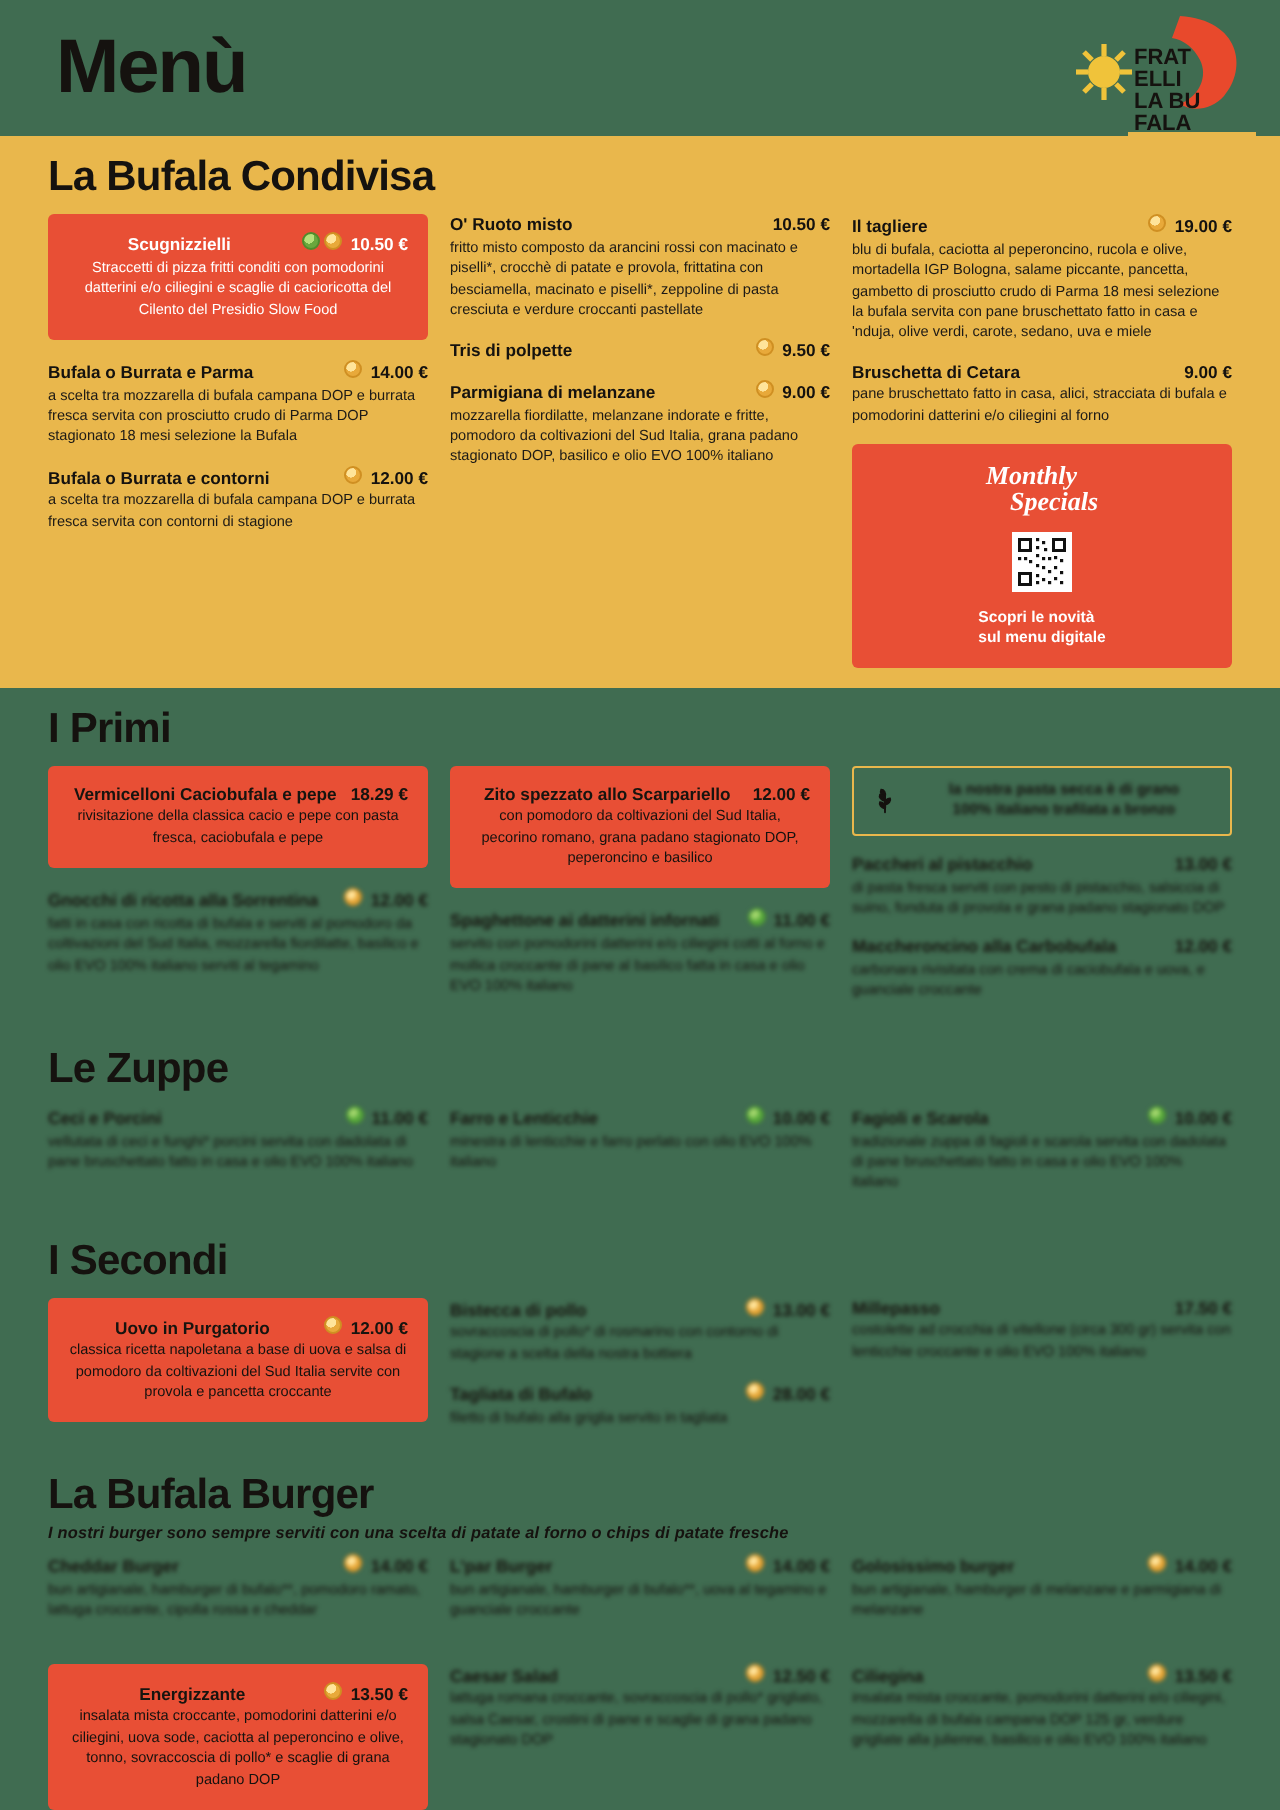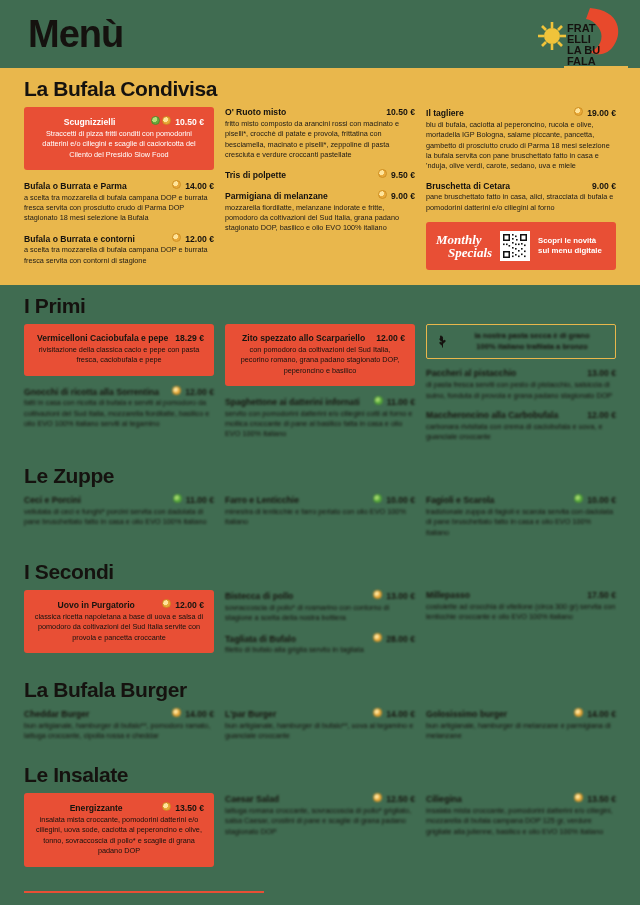--- a/index.html
+++ b/index.html
@@ -78,21 +78,21 @@
   .ico { display: inline-block; vertical-align: middle; width: 9px; height: 9px; border-radius: 50%; }
   .ico-veg { background: radial-gradient(circle at 35% 32%, #9fd46a 0 38%, #5aab3c 39% 100%); border:1px solid #4b9633;}
   .ico-gluten { background: radial-gradient(circle at 35% 32%, #ffe49a 0 38%, #e8a93a 39% 100%); border:1px solid #cf8f22;}
   .ico-spicy { background: radial-gradient(circle at 35% 30%, #b6e07a 0 40%, #6aa83d 41% 100%); border:1px solid #4f8c2c;}
   .ico-row { display:inline-flex; gap:2px; margin-left:2px; vertical-align: middle; }
 
   
   .monthly {
     background: #e84f35; border-radius: 3px;
     margin-top: 8px; padding: 9px 10px;
-    display: flex; align-items: center; gap: 8px;
+    display: flex; align-items: center; gap: 8px; flex-direction: column;
   }
   .monthly-title {
     font-family: "Liberation Serif", serif;
     font-style: italic; font-weight: 700; color: #fff;
     font-size: 13px; line-height: 1.02; flex: 0 0 auto;
   }
   .monthly-title span { display: block; }
   .monthly-title span:last-child { margin-left: 12px; }
   .qr { width: 30px; height: 30px; background: #fff; padding: 2px; flex: 0 0 auto; }
   .qr svg { display: block; }
@@ -427,20 +427,21 @@
             <span class="dish-price">17.50 €</span>
           </div>
           <div class="dish-desc">costolette ad crocchia di vitellone (circa 300 gr) servita con lenticchie croccante e olio EVO 100% italiano</div>
         </div>
       </div>
     </div>
   </div>
 
   <div class="band-green band-pad" style="padding-top:2px;">
     <div class="section-title">La Bufala Burger</div>
+    <div class="section-sub">I nostri burger sono sempre serviti con una scelta di patate al forno o chips di patate fresche</div>
     <div class="cols">
       <div class="col">
         <div class="dish blur">
           <div class="dish-head">
             <span class="dish-name">Cheddar Burger</span>
             <span class="ico ico-gluten"></span>
             <span class="dish-price">14.00 €</span>
           </div>
           <div class="dish-desc">bun artigianale, hamburger di bufalo**, pomodoro ramato, lattuga croccante, cipolla rossa e cheddar</div>
         </div>
@@ -462,21 +463,20 @@
             <span class="ico ico-gluten"></span>
             <span class="dish-price">14.00 €</span>
           </div>
           <div class="dish-desc">bun artigianale, hamburger di melanzane e parmigiana di melanzane</div>
         </div>
       </div>
     </div>
   </div>
 
   <div class="band-green band-pad" style="padding-top:2px;">
-    <div class="section-title">Le Insalate</div>
     <div class="cols">
       <div class="col">
         <div class="card-red">
           <div class="dish">
             <div class="dish-head">
               <span class="dish-name">Energizzante</span>
               <span class="ico ico-gluten"></span>
               <span class="dish-price">13.50 €</span>
             </div>
             <div class="dish-desc">insalata mista croccante, pomodorini datterini e/o ciliegini, uova sode, caciotta al peperoncino e olive, tonno, sovraccoscia di pollo* e scaglie di grana padano DOP</div>

